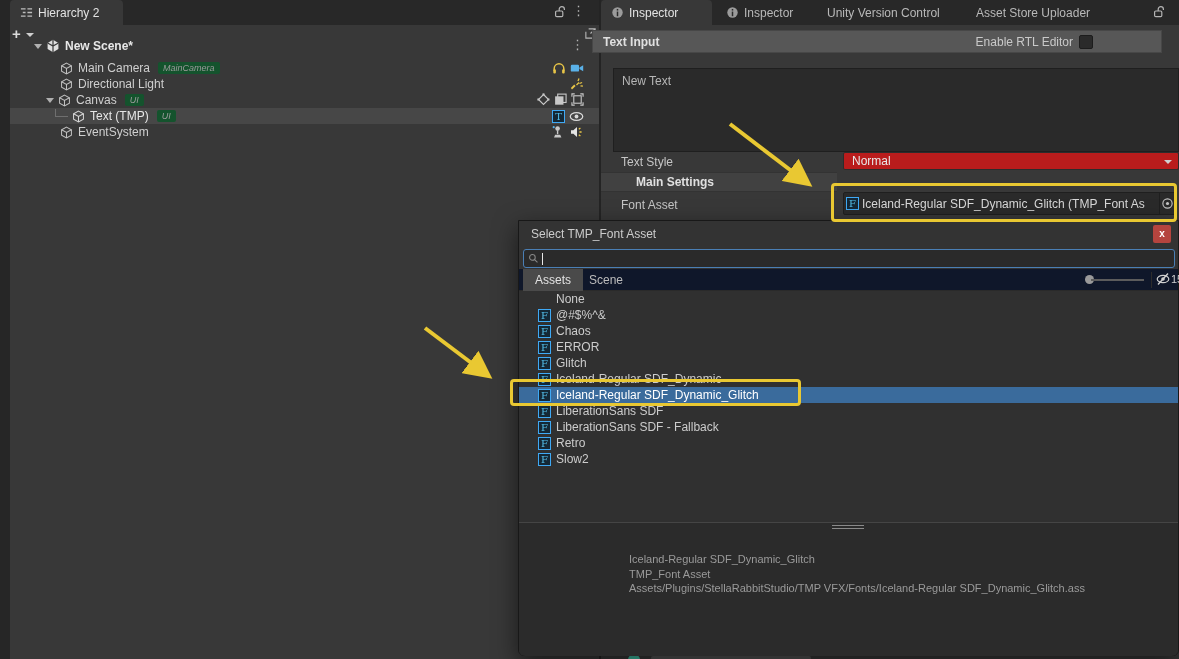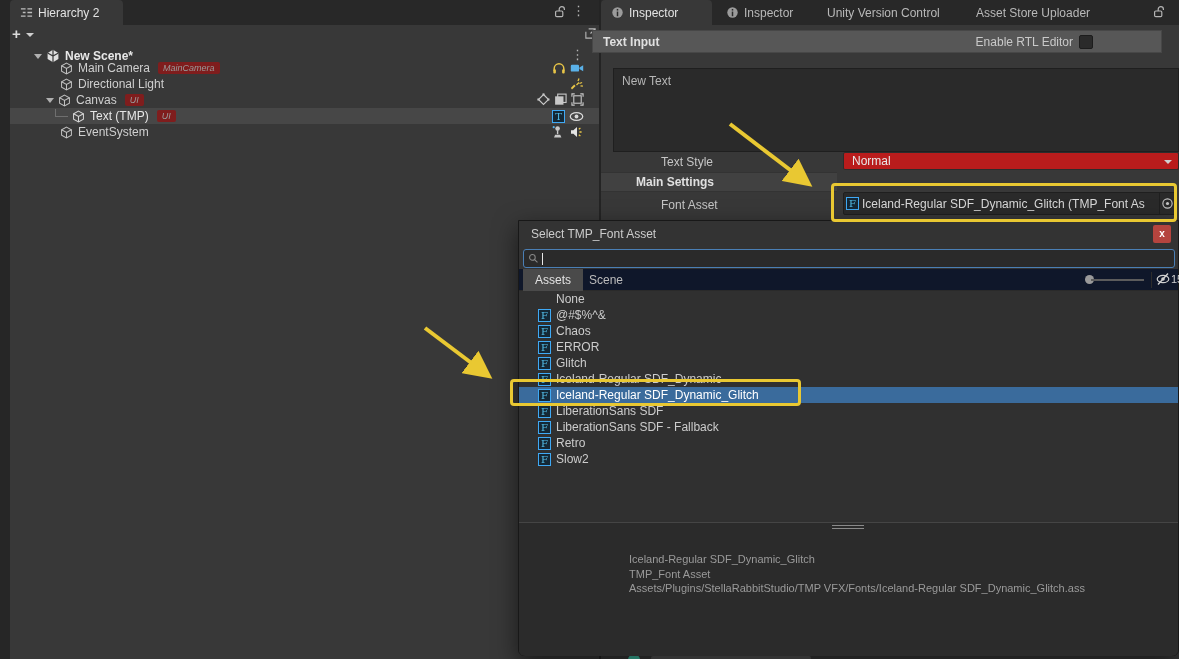--- a/index.html
+++ b/index.html
@@ -21,38 +21,38 @@
 
   
   .left-strip { left:0; top:0; width:10px; height:659px; background:#262626; }
   .h-toolbar { left:10px; top:25px; width:589px; height:19px; background:#383838; }
   .h-search { position:absolute; left:276px; top:27px; width:306px; height:15px;
               background:#2a2a2a; border:1px solid #212121; border-radius:8px;
               display:flex; align-items:center; gap:3px; padding:0 5px; color:#7a7a7a; }
   .hrow { position:absolute; left:10px; width:589px; height:16px;
           display:flex; align-items:center; }
   .hrow.sel { background:#474747; color:#e6e6e6; }
-  .chip { font-style:italic; font-size:9px; color:#9a9a9a; background:#7f1d1d;
+  .chip { font-style:italic; font-size:9px; color:#9a9a9a; background:#14532d;
           padding:1px 5px; border-radius:2px; margin-left:8px; line-height:10px; }
   .ricons { position:absolute; right:15px; top:1px; display:flex; gap:4px; align-items:center; }
   .expander { width:0; height:0; border-left:4px solid transparent; border-right:4px solid transparent;
               border-top:5px solid #b0b0b0; margin-right:4px; }
   .connector { width:13px; height:8px; border-left:1px solid #6f6f6f; border-bottom:1px solid #6f6f6f; 
                margin:-7px 4px 0 0; }
   .kebab { color:#b5b5b5; font-size:13px; letter-spacing:0; line-height:12px; }
 
   
   .vdivider { left:599px; top:0; width:2px; height:659px; background:#242424; }
   .insp-bg { left:601px; top:25px; width:578px; height:634px; background:#383838; }
   .section-head { left:592px; top:30px; width:570px; height:23px; background:#575757;
                   border:1px solid #474747; display:flex; align-items:center; padding:0 10px; }
   .checkbox { width:14px; height:14px; background:#2a2a2a; border:1px solid #1c1c1c; border-radius:2px; }
   .textarea { left:613px; top:68px; width:566px; height:84px; background:#2a2a2a;
               border:1px solid #1f1f1f; padding:5px 8px; color:#b6b6b6; }
-  .label { color:#c6c6c6;margin-left:40px; }
+  .label { color:#c6c6c6; }
   .dropdown { left:843px; top:152px; width:336px; height:18px; background:#b91c1c;
               border:1px solid #2c2c2c; border-radius:2px; display:flex; align-items:center;
               padding:0 8px; color:#e8e8e8; }
   .dd-caret { position:absolute; right:6px; top:7px; width:0; height:0;
               border-left:4px solid transparent; border-right:4px solid transparent;
               border-top:4px solid #cfcfcf; }
   .ms-band { left:601px; top:172px; width:236px; height:20px; background:#414141;
              border-top:1px solid #333; border-bottom:1px solid #333;
              display:flex; align-items:center; padding:0 35px; }
   .objfield { left:843px; top:192px; width:333px; height:23px; background:#2a2a2a;
@@ -224,21 +224,21 @@
     </svg>
 
   <div class="abs left-strip"></div>
   <div class="abs h-toolbar"></div>
   <div class="abs" style="left:12px;top:25px;color:#dcdcdc;font-size:15px;font-weight:bold"><span>+</span></div>
   <div class="abs" style="left:26px;top:33px;width:0;height:0;border-left:4px solid transparent;border-right:4px solid transparent;border-top:4px solid #cfcfcf"></div>
   <svg class="abs" style="left:584px;top:27px;color:#b5b5b5" width="13" height="13">
       <use href="#popout"></use>
     </svg>
 
-  <div class="hrow" style="top:48px">
+  <div class="hrow" style="top:38px">
     <div style="width:24px"></div>
     <div class="expander"></div>
     <svg class="ic" width="14" height="14" style="margin-right:5px">
         <use href="#unity"></use>
       </svg>
     <span style="font-weight:bold;color:#e8e8e8">New Scene*</span>
     <div class="ricons">
         <div class="kebab">⋮</div>
       </div>
   </div>

